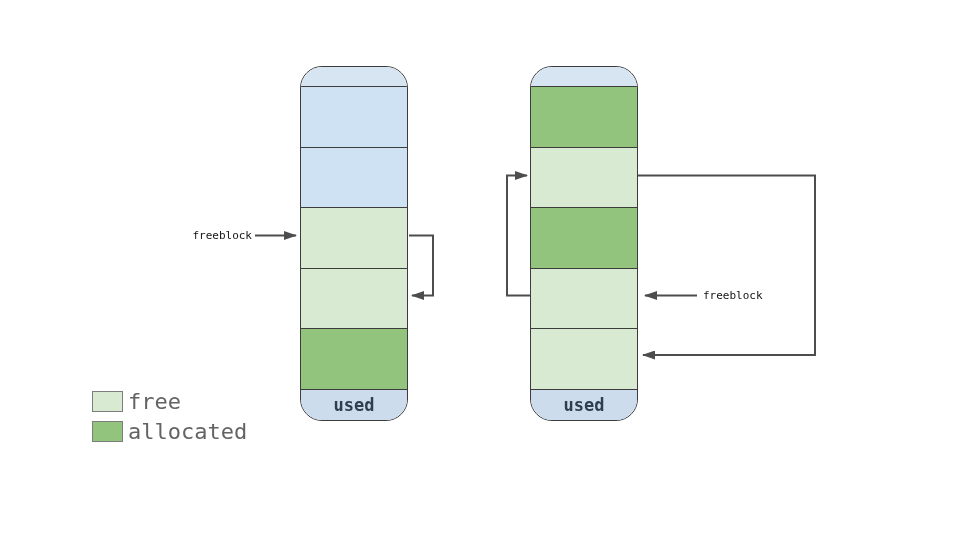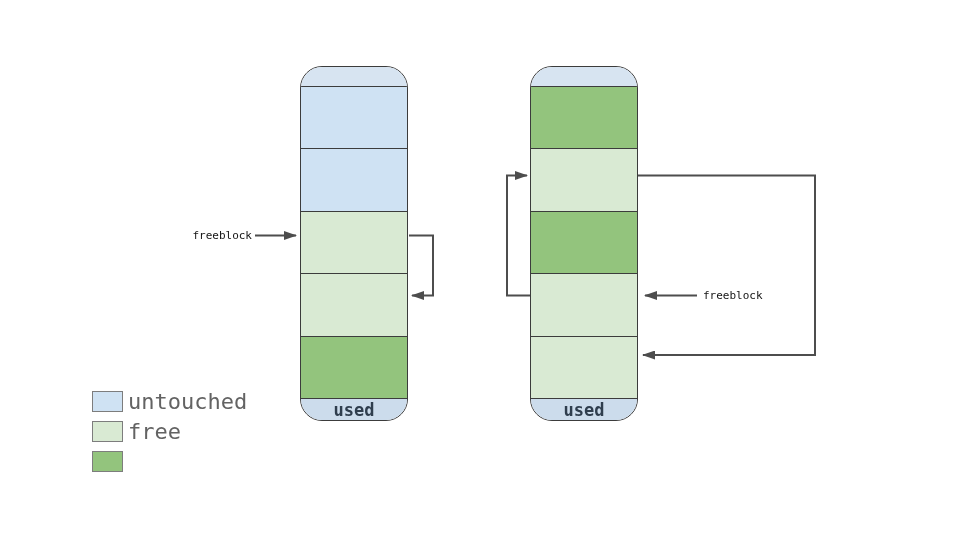--- a/index.html
+++ b/index.html
@@ -20,21 +20,21 @@
     position:absolute; top:66px; width:108px; height:355px;
     border:1.5px solid var(--c-border); border-radius:22px;
     overflow:hidden; background:var(--c-background);
     display:flex; flex-direction:column;
   }
   #col-left{left:300px;} #col-right{left:530px;}
   .cap-top{flex:none; height:19px; background:var(--c-cap-top);}
   .segments{flex:1; display:flex; flex-direction:column;}
   .segment{flex:1; border-top:1.5px solid var(--c-border);}
   .cap-bottom{
-    flex:none; height:22px; background:var(--c-cap-bottom);
+    flex:none; height:31px; background:var(--c-cap-bottom);
     border-top:1.5px solid var(--c-border);
     display:flex; align-items:center; justify-content:center;
     font-size:17px; font-weight:bold; color:var(--c-used-text);
   }
   .freeblock-label{
     position:absolute; font-size:11px; color:var(--c-label-text);
     height:21px; line-height:21px; white-space:nowrap;
   }
   #freeblock-left{left:140px; width:112px; top:225px; text-align:right;}
   #freeblock-right{left:703px; top:285px;}
@@ -90,25 +90,22 @@
     </defs>
     <path class="arrow-line" d="M255,235.5 H296" marker-end="url(#ah)"></path>
     <path class="arrow-line" d="M409,235.5 H433 V295.5 H412" marker-end="url(#ah)"></path>
     <path class="arrow-line" d="M530,295.5 H507 V175.5 H527" marker-end="url(#ah)"></path>
     <path class="arrow-line" d="M638,175.5 H815 V355 H643" marker-end="url(#ah)"></path>
     <path class="arrow-line" d="M697,295.5 H645" marker-end="url(#ah)"></path>
   </svg>
 
   <div id="legend">
       <div class="legend-row">
-        <span class="swatch" style="background: rgb(207, 226, 243);"></span>
-        <span class="legend-label">untouched</span>
-      </div>
-      <div class="legend-row">
         <span class="swatch" style="background: rgb(217, 234, 211);"></span>
         <span class="legend-label">free</span>
       </div>
       <div class="legend-row">
         <span class="swatch" style="background: rgb(147, 196, 125);"></span>
+        <span class="legend-label">allocated</span>
       </div>
     </div>
 
 </div>
 
 </body></html>

